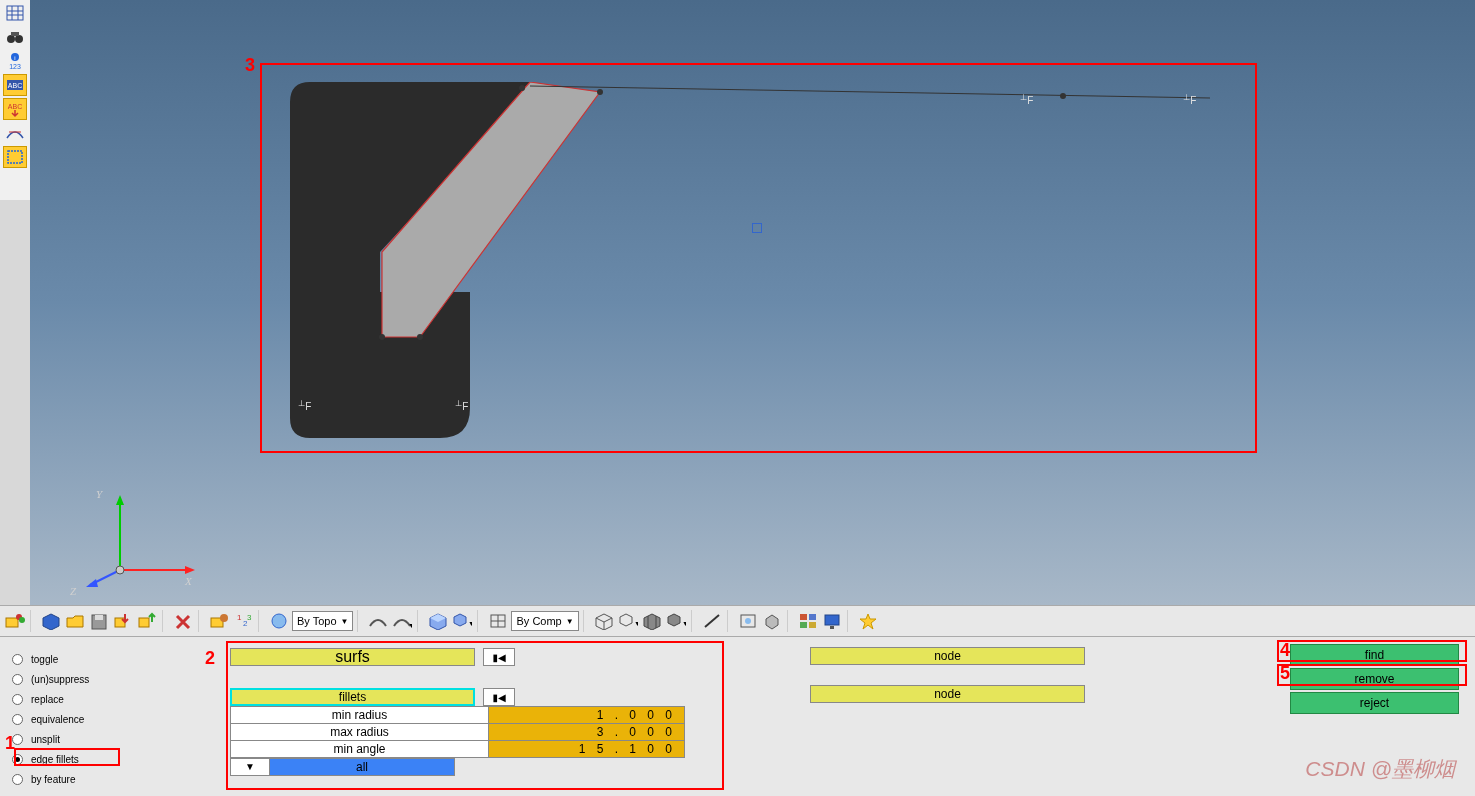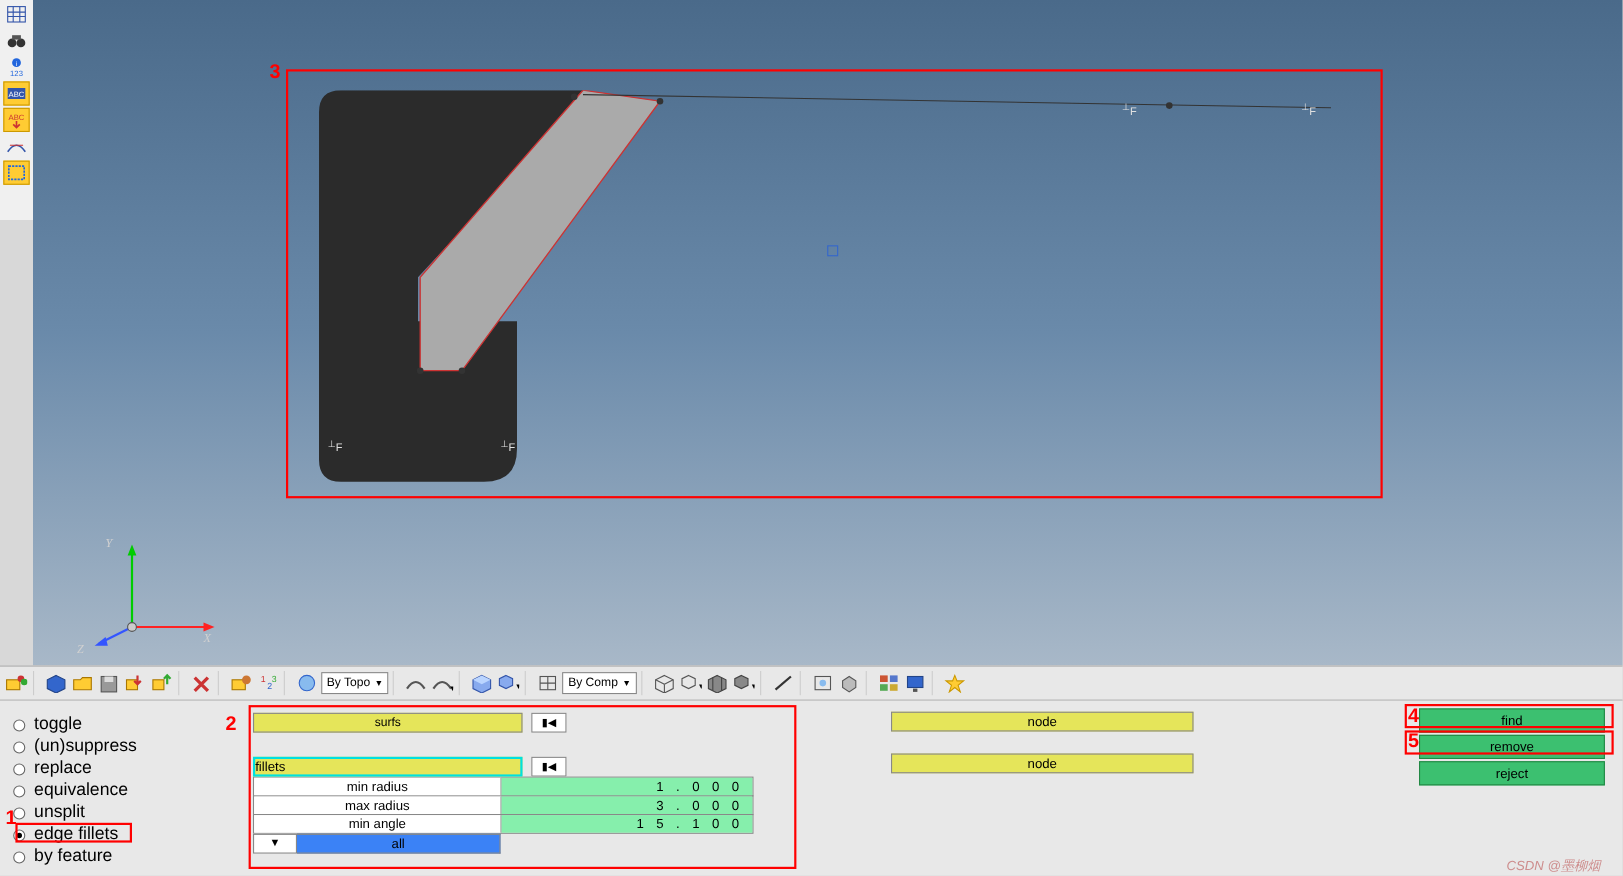--- a/index.html
+++ b/index.html
@@ -24,53 +24,53 @@
 
 
 .main-toolbar { position: absolute; left: 0; top: 605px; right: 0; height: 32px; background: #e8e8e8; border-top: 1px solid #aaa; border-bottom: 1px solid #aaa; display: flex; align-items: center; gap: 2px; padding-left: 4px; }
 .tb-btn { width: 22px; height: 22px; display: flex; align-items: center; justify-content: center; cursor: pointer; }
 .tb-sep { width: 6px; height: 22px; border-left: 1px solid #ccc; margin: 0 2px; }
 .tb-combo { height: 20px; font-size: 11px; border: 1px solid #888; background: #fff; padding: 0 4px; display: flex; align-items: center; gap: 4px; cursor: pointer; }
 .tb-combo-arrow { font-size: 8px; }
 
 
 .bottom-panel { position: absolute; left: 0; top: 637px; right: 0; bottom: 0; background: #e8e8e8; display: flex; }
-.radio-col { width: 200px; padding: 12px 8px 8px 12px; font-size: 16px; }
+.radio-col { width: 200px; padding: 12px 8px 8px 12px; font-size: 10px; }
 .radio-row { display: flex; align-items: center; height: 20px; gap: 8px; }
 .radio-circle { width: 11px; height: 11px; border: 1px solid #666; border-radius: 50%; background: #fff; flex-shrink: 0; cursor: pointer; display: flex; align-items: center; justify-content: center; }
 .radio-circle.selected::after { content: ''; width: 5px; height: 5px; background: #000; border-radius: 50%; }
 .anno-1 { position: absolute; left: 5px; top: 733px; color: #ff0000; font-size: 18px; font-weight: bold; z-index: 20; }
 .red-box-1 { position: absolute; left: 14px; top: 748px; width: 106px; height: 18px; border: 2px solid #ff0000; z-index: 15; }
 .anno-2 { position: absolute; left: 205px; top: 648px; color: #ff0000; font-size: 18px; font-weight: bold; z-index: 20; }
 .red-box-2 { position: absolute; left: 226px; top: 641px; width: 498px; height: 149px; border: 2px solid #ff0000; z-index: 5; pointer-events: none; }
 
 .middle-col { width: 520px; padding: 10px 0 0 30px; position: relative; }
 .picker-row { display: flex; align-items: center; height: 20px; margin-bottom: 0; }
-.yellow-picker { width: 245px; height: 18px; background: #e5e55a; border: 1px solid #888; text-align: center; font-size: 11px; line-height: 16px; cursor: pointer; }
-.cyan-picker { width: 245px; height: 18px; background: #e5e55a; border: 2px solid #00e0e0; font-size: 12px; line-height: 14px; cursor: pointer; }
+.yellow-picker { width: 245px; height: 18px; background: #e5e55a; border: 1px solid #888; text-align: center; font-size: 16px; line-height: 16px; cursor: pointer; }
+.cyan-picker { width: 245px; height: 18px; background: #e5e55a; border: 2px solid #00e0e0; text-align: center; font-size: 12px; line-height: 14px; cursor: pointer; }
 .reset-btn { width: 32px; height: 18px; border: 1px solid #888; background: #fff; display: flex; align-items: center; justify-content: center; font-size: 10px; margin-left: 8px; cursor: pointer; }
 .param-row { display: flex; height: 18px; border: 1px solid #888; margin-top: -1px; width: 455px; }
-.param-label { width: 225px; border-right: 1px solid #888; text-align: center; font-size: 12px; line-height: 16px; background: #fff; }
-.param-value { flex: 1; text-align: right; font-size: 12px; line-height: 16px; padding-right: 8px; background: #86efac; letter-spacing: 4px; }
+.param-label { width: 258px; border-right: 1px solid #888; text-align: center; font-size: 12px; line-height: 16px; background: #fff; }
+.param-value { flex: 1; text-align: right; font-size: 12px; line-height: 16px; padding-right: 8px; background: #eab308; letter-spacing: 4px; }
 .all-row { display: flex; height: 18px; width: 455px; }
 .all-arrow { width: 40px; border: 1px solid #888; background: #fff; text-align: center; font-size: 10px; line-height: 16px; cursor: pointer; }
 .all-label { width: 185px; border: 1px solid #888; border-left: none; background: #3b82f6; text-align: center; font-size: 12px; line-height: 16px; cursor: pointer; }
 
 .right-col { flex: 1; padding: 10px 20px 0 60px; position: relative; }
 .trim-label { font-size: 12px; margin-bottom: 4px; margin-left: 50px; }
 .node-btn { width: 275px; height: 18px; background: #e5e55a; border: 1px solid #888; text-align: center; font-size: 12px; line-height: 16px; margin-bottom: 20px; margin-left: 30px; cursor: pointer; }
 
 .action-col { position: absolute; right: 15px; top: 644px; width: 170px; }
 .green-btn { width: 169px; height: 22px; background: #3cc070; border: 1px solid #228844; text-align: center; font-size: 12px; line-height: 20px; margin-bottom: 2px; cursor: pointer; }
 .anno-4 { position: absolute; right: 185px; top: 640px; color: #ff0000; font-size: 18px; font-weight: bold; }
 .anno-5 { position: absolute; right: 185px; top: 663px; color: #ff0000; font-size: 18px; font-weight: bold; }
 .red-box-4 { position: absolute; right: 8px; top: 640px; width: 190px; height: 22px; border: 2px solid #ff0000; z-index: 15; pointer-events: none; }
 .red-box-5 { position: absolute; right: 8px; top: 664px; width: 190px; height: 22px; border: 2px solid #ff0000; z-index: 15; pointer-events: none; }
 
-.watermark { position: absolute; right: 20px; bottom: 0; color: rgba(180,50,50,0.5); font-size: 12px; font-style: italic; }
+.watermark { position: absolute; right: 20px; bottom: 13px; color: rgba(180,50,50,0.5); font-size: 21px; font-style: italic; }
 </style>
 </head>
 <body>
 
 <div class="left-toolbar">
   <div class="tool-btn">
       <svg viewBox="0 0 20 18">
         <rect x="2" y="2" width="16" height="14" fill="none" stroke="#3355aa" stroke-width="1"></rect>
         <line x1="2" y1="7" x2="18" y2="7" stroke="#3355aa"></line>
         <line x1="2" y1="11" x2="18" y2="11" stroke="#3355aa"></line>

